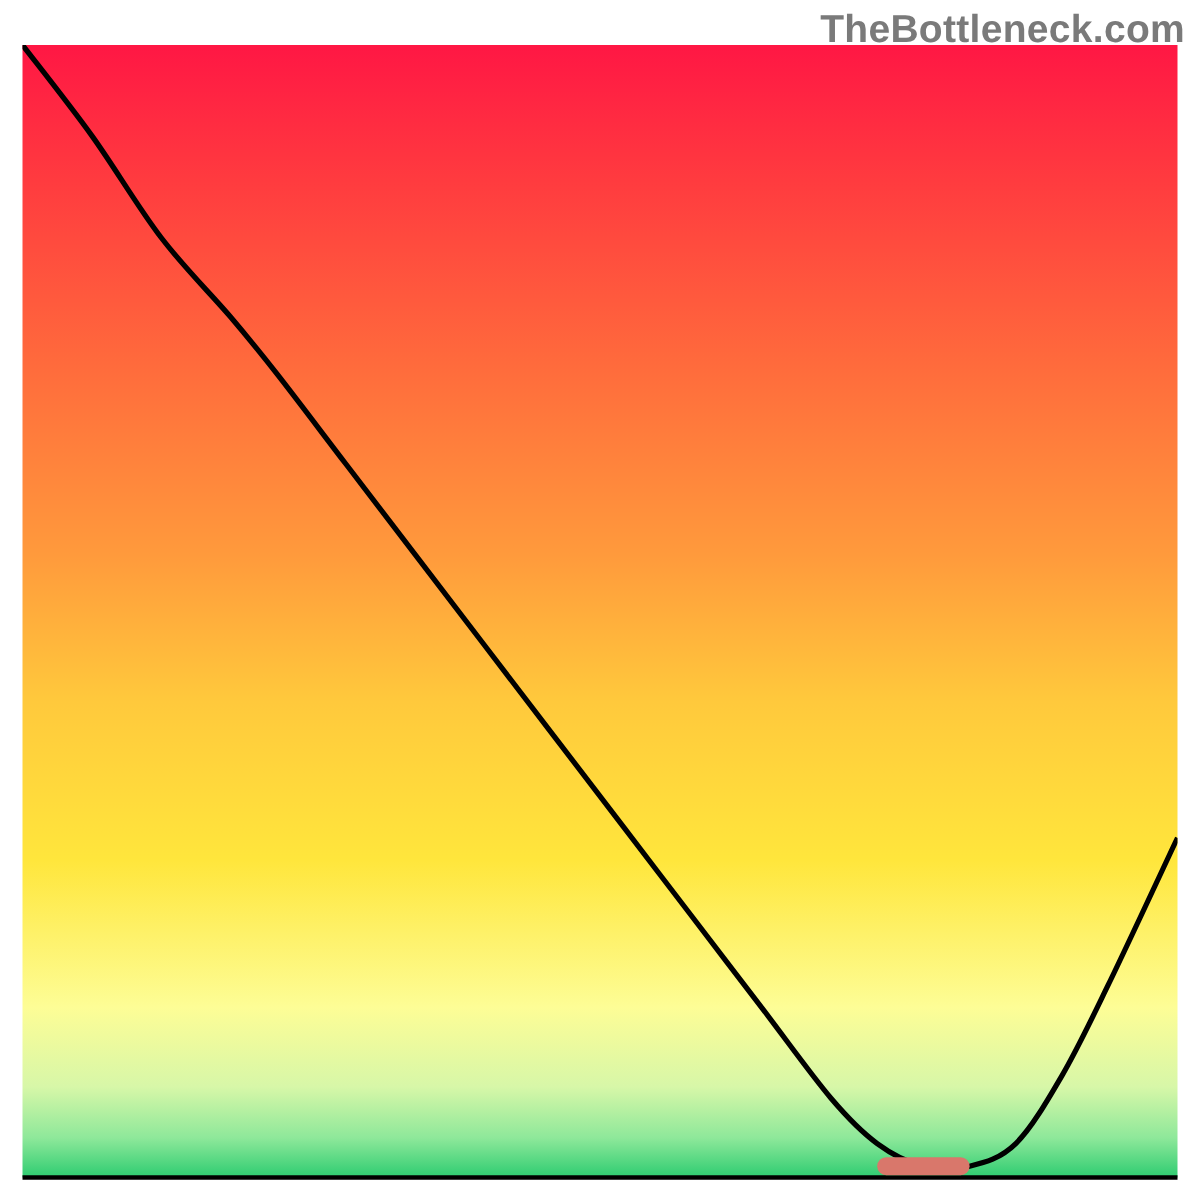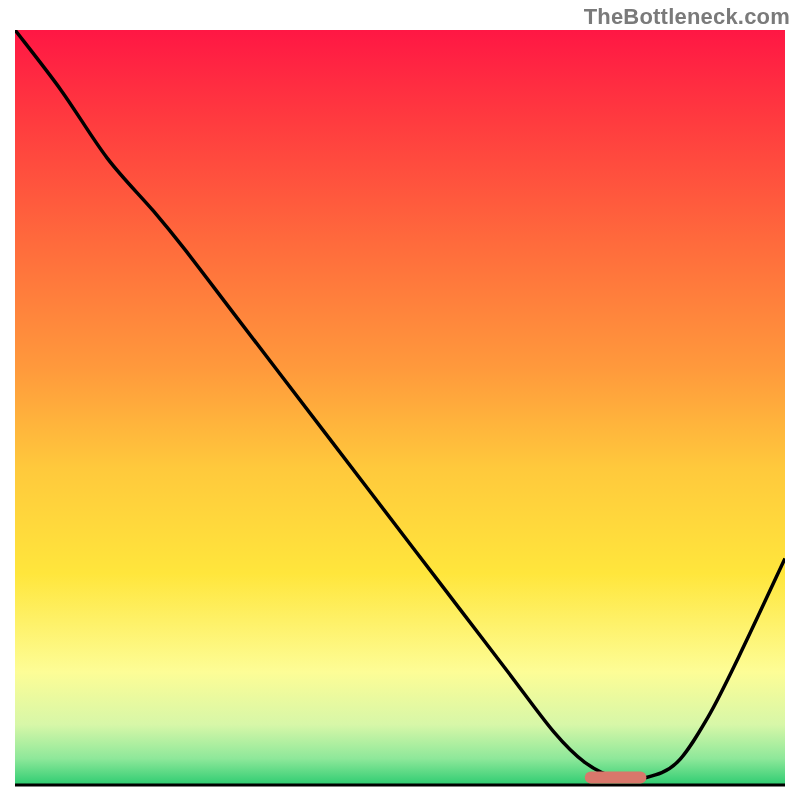--- a/index.html
+++ b/index.html
@@ -13,21 +13,21 @@
   .chart-container {
     position: relative;
     width: 800px;
     height: 800px;
     background: #ffffff;
   }
   .attribution {
     position: absolute;
     top: 4px;
     right: 10px;
-    font-size: 22px;
+    font-size: 26px;
     font-weight: 600;
     color: #7a7a7a;
     letter-spacing: 0.2px;
     z-index: 10;
     margin-left: 37px;
   }
   svg {
     display: block;
   }
 </style>

